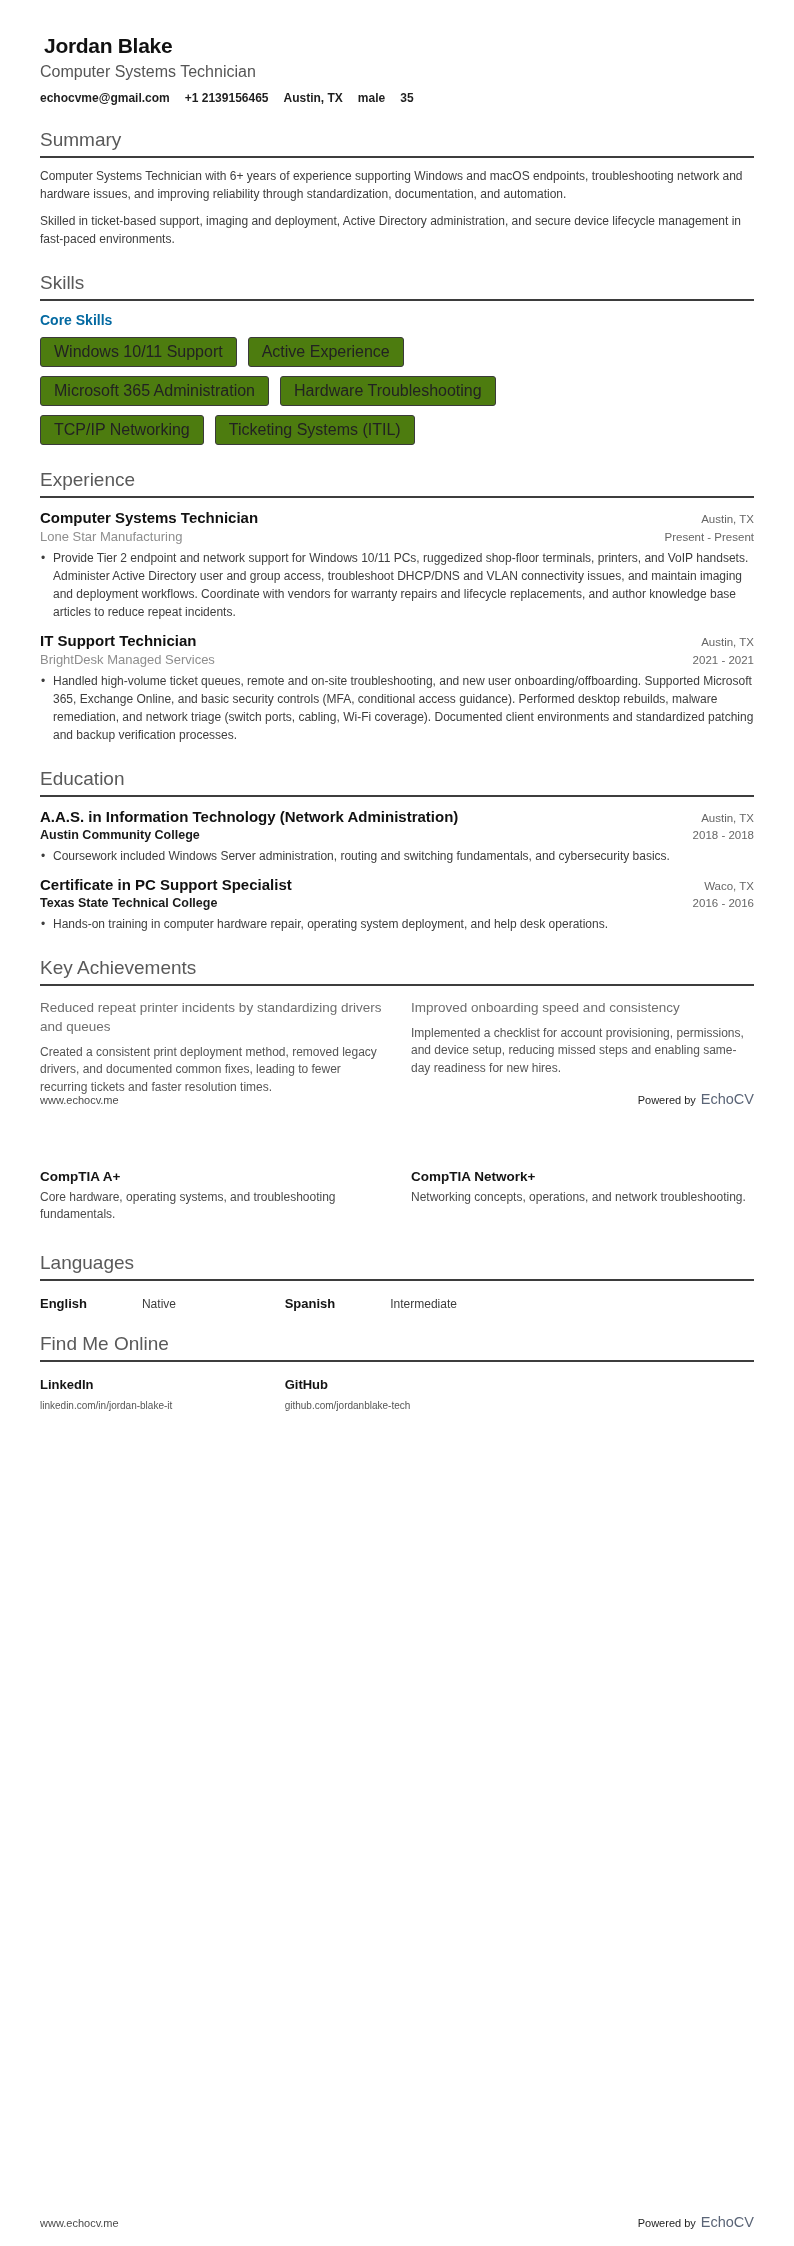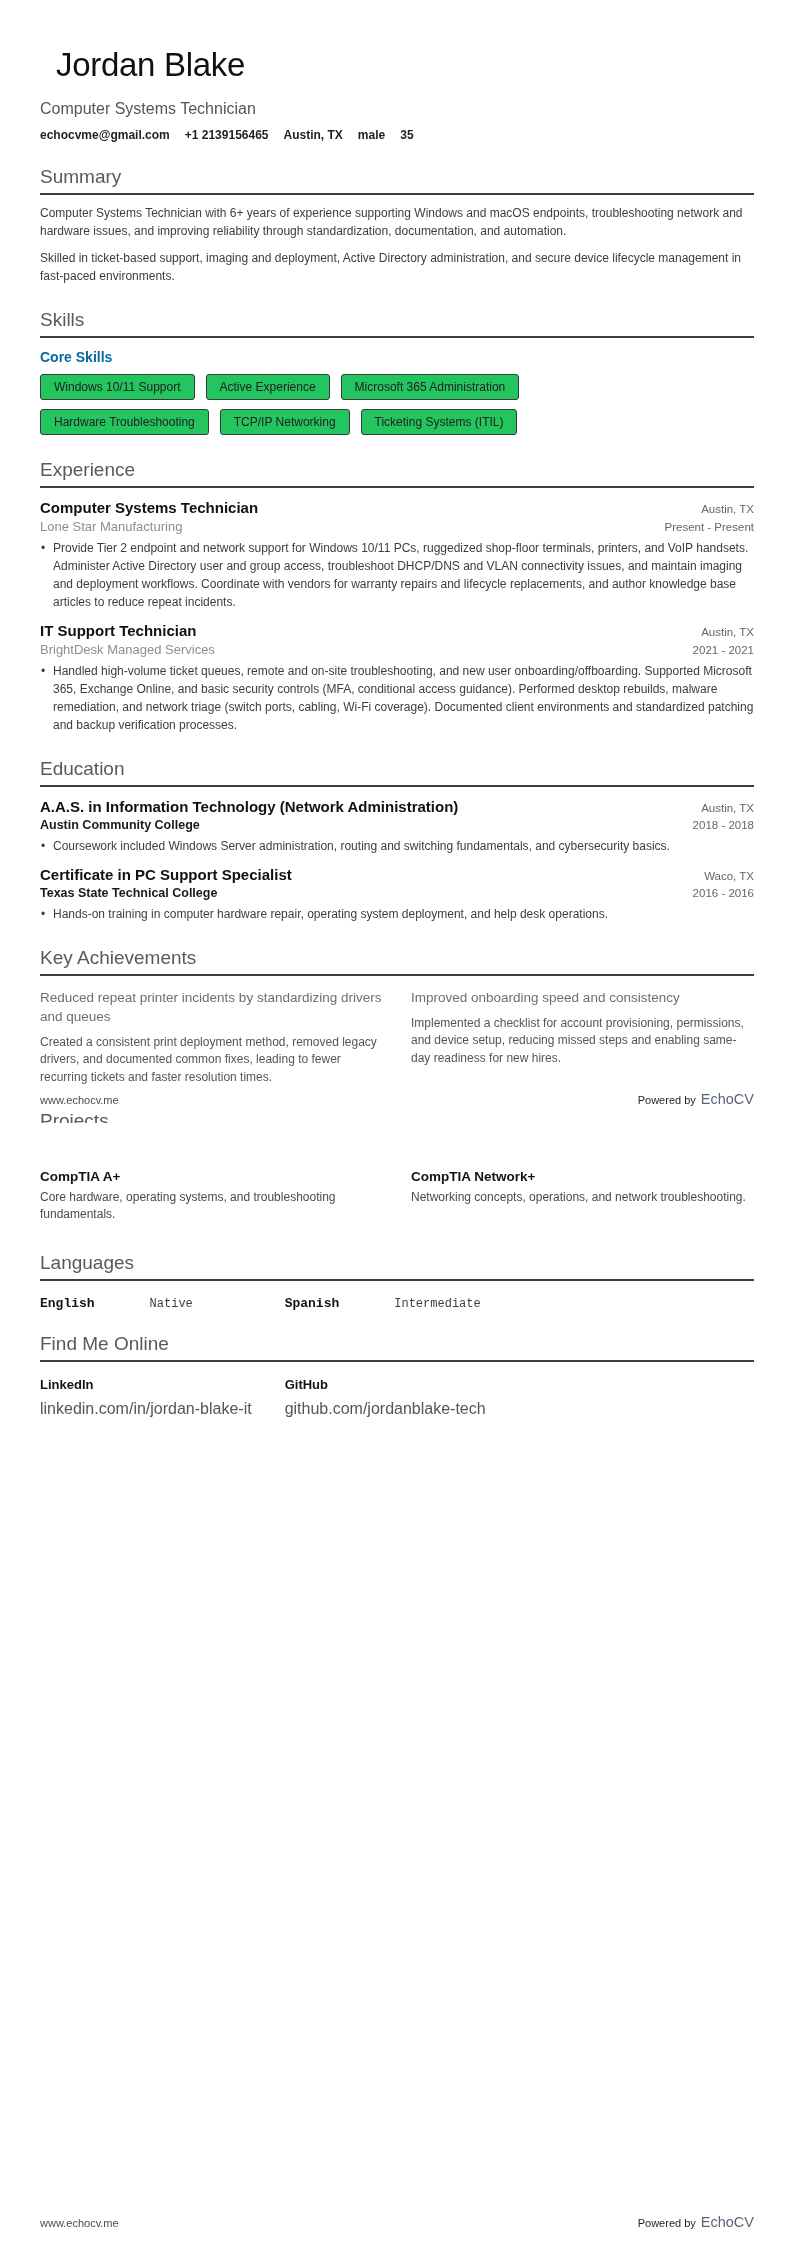--- a/index.html
+++ b/index.html
@@ -10,38 +10,38 @@
     -webkit-font-smoothing:antialiased;
   }
   .page{
     width:794px;height:1123px;box-sizing:border-box;
     position:relative;background:#fff;padding:0 40px;overflow:hidden;
   }
   .page-1{padding-top:30px;}
   .page-2{padding-top:46px;}
 
   
-  .name{font-size:33px;font-weight:400;letter-spacing:-0.3px;color:#111;margin:16px;line-height:1.15;}
+  .name{font-size:21px;font-weight:700;letter-spacing:-0.3px;color:#111;margin:4px;line-height:1.15;}
   .cand-title{margin-top:5px;font-size:16px;color:#555;}
   .contact{margin-top:10px;display:flex;gap:15px;font-size:12px;font-weight:600;color:#1f1f1f;}
 
   
   .sec{margin-top:24px;}
   .sec-label{
     font-size:19px;color:#595959;padding-bottom:5px;
     border-bottom:2px solid #3d3d3d;
   }
   .body-text{font-size:12px;color:#3d3d3d;line-height:1.5;margin:9px 0 0 0;}
 
   
   .group-title{margin-top:11px;font-size:14px;font-weight:700;color:#0369a1;}
   .chips{margin-top:9px;display:flex;flex-wrap:wrap;gap:9px 11px;max-width:600px;}
   .chip{
     display:inline-block;border:1.4px solid #3a3a3a;border-radius:3px;
-    padding:5px 13px;font-size:12px;color:#222;background:#22c55e;
+    padding:5px 13px;font-size:16px;color:#222;background:#4d7c0f;
   }
 
   
   .entry{margin-top:11px;}
   .entry-row{display:flex;justify-content:space-between;align-items:baseline;}
   .entry-title{font-size:15px;font-weight:700;color:#111;margin:0;}
   .meta{font-size:11.5px;color:#666;white-space:nowrap;}
   .company{font-size:13px;color:#8e8e8e;}
   .school{font-size:12.5px;font-weight:700;color:#1a1a1a;}
   .sub-row{margin-top:3px;}
@@ -54,25 +54,25 @@
 
   
   .two-col{display:grid;grid-template-columns:1fr 1fr;column-gap:28px;margin-top:13px;}
   .ach-title{font-size:13.5px;color:#6e6e6e;line-height:1.4;}
   .ach-desc{margin-top:7px;font-size:12px;color:#555;line-height:1.45;}
   .cert-name{font-size:13.5px;font-weight:700;color:#141414;}
   .cert-desc{margin-top:5px;font-size:12px;color:#4a4a4a;line-height:1.45;}
 
   
   .three-col{display:grid;grid-template-columns:1fr 1fr 1fr;column-gap:20px;margin-top:15px;}
-  .lang-item{display:flex;align-items:baseline;gap:9px;font-family:Liberation Mono, monospace;}
+  .lang-item{display:flex;align-items:baseline;gap:9px;}
   .lang-name{font-size:13px;font-weight:700;color:#141414;}
   .lang-level{font-size:12px;color:#3d3d3d;margin-left:46px;}
   .profile-site{font-size:13px;font-weight:700;color:#141414;}
-  .profile-url{margin-top:8px;font-size:16px;color:#555;}
+  .profile-url{margin-top:8px;font-size:10px;color:#555;}
 
   
   .page-footer{
     position:absolute;left:40px;right:40px;bottom:16px;
     display:flex;justify-content:space-between;align-items:baseline;
   }
   .footer-site{font-size:11px;color:#4a4a4a;text-decoration:none;cursor:pointer;}
   .powered{display:flex;align-items:baseline;gap:5px;}
   .powered-prefix{font-size:11px;color:#1f1f1f;}
   .brand{font-size:14.5px;color:#5b6577;cursor:pointer;}

